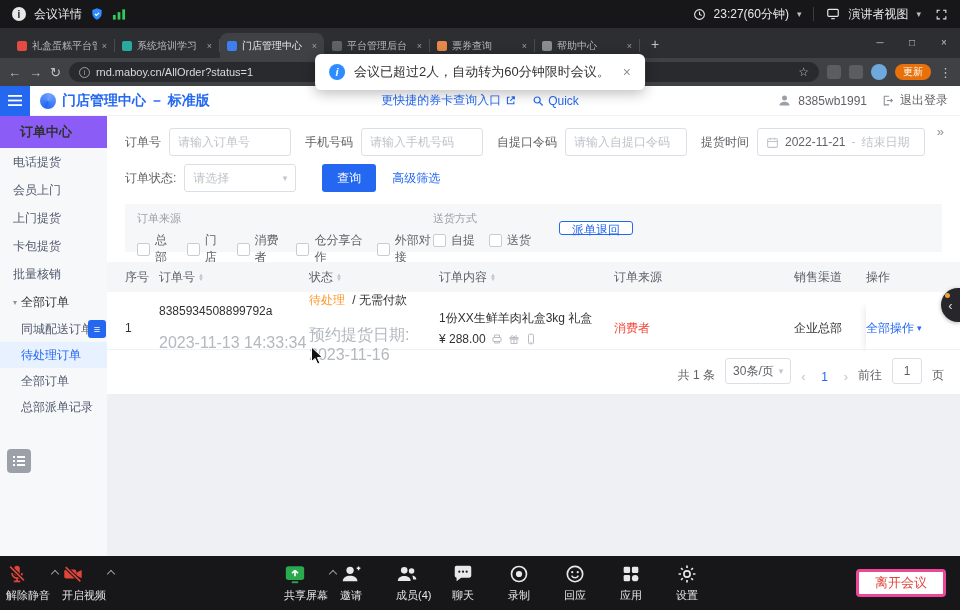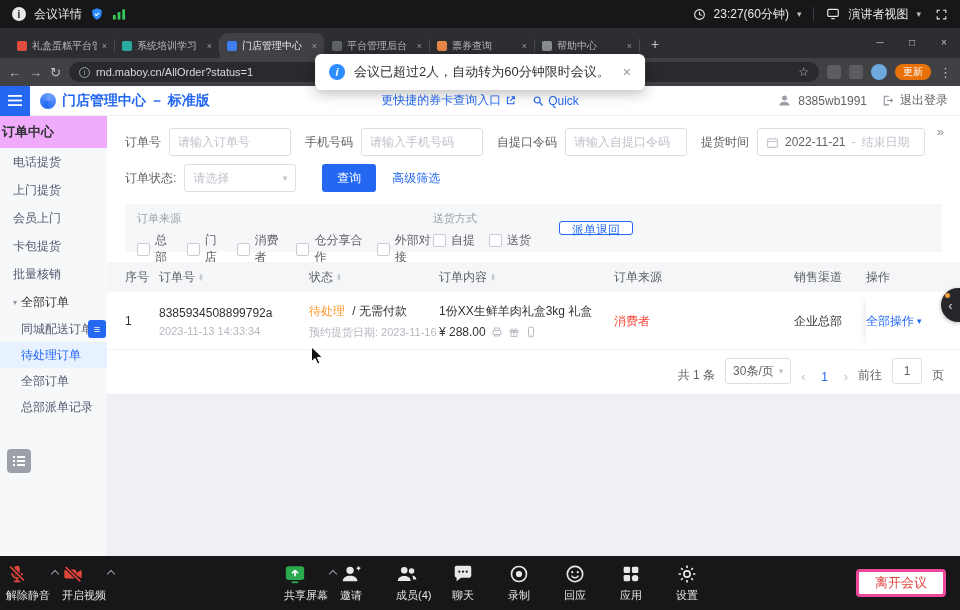--- a/index.html
+++ b/index.html
@@ -41,21 +41,21 @@
 .burger{width:30px;height:30px;background:#2468f2;display:flex;align-items:center;justify-content:center;flex:none;cursor:pointer}
 .brand{display:flex;align-items:center;gap:6px;margin-left:10px;color:#2468f2;font-size:14px;font-weight:700;white-space:nowrap}
 .brand-logo{width:16px;height:16px;border-radius:50%;background:conic-gradient(from 200deg,#2468f2,#6ea0ff,#2468f2)}
 .hdr-center{position:absolute;left:50%;transform:translateX(-50%);display:flex;align-items:center;gap:16px;font-size:12px;color:#2468f2;white-space:nowrap}
 .hc-item{display:flex;align-items:center;gap:4px;cursor:pointer}
 .hdr-right{margin-left:auto;display:flex;align-items:center;gap:6px;padding-right:12px;font-size:12px;color:#606266;white-space:nowrap}
 
 
 #app-body{display:flex;height:440px}
 #sidebar{width:107px;flex:none;background:#f7f8fa;position:relative;font-size:12px;color:#515a6e}
-.sb-section{height:32px;display:flex;align-items:center;padding-left:2px;background:#f0abfc;color:#303133;font-weight:700;font-size:13px}
+.sb-section{height:32px;display:flex;align-items:center;padding-left:20px;background:#8b5cf6;color:#303133;font-weight:700;font-size:13px}
 .sb-item{height:28px;display:flex;align-items:center;padding-left:13px;cursor:pointer}
 .sb-group{height:28px;display:flex;align-items:center;gap:4px;padding-left:13px;color:#303133;cursor:pointer}
 .sb-caret{font-size:8px;color:#909399}
 .sb-sub{height:26px;display:flex;align-items:center;padding-left:21px;cursor:pointer}
 .sb-sub.active{color:#2468f2;background:#e8f1ff}
 .sb-float{position:absolute;right:1px;top:204px;width:18px;height:18px;border-radius:3px;background:#2468f2;color:#fff;display:flex;align-items:center;justify-content:center;font-size:11px;cursor:pointer}
 #main{flex:1;position:relative;background:#eef0f3;overflow:hidden}
 .panel{position:absolute;left:0;top:0;right:0;height:278px;background:#fff}
 .collapse-btn{position:absolute;right:16px;top:8px;color:#909399;font-size:13px;cursor:pointer}
 
@@ -82,21 +82,21 @@
 .cb-item{display:flex;align-items:center;gap:5px;font-size:12px;color:#606266;cursor:pointer}
 .cb-box{width:13px;height:13px;border:1px solid #c8ccd4;border-radius:2px;background:#fff;flex:none}
 .btn-outline{height:14px;padding:0 12px;border:1px solid #2468f2;color:#2468f2;background:#fff;border-radius:3px;font-size:12px;margin-left:28px;margin-top:10px;cursor:pointer}
 
 
 .tgrid{display:grid;grid-template-columns:34px 150px 130px 175px 180px 72px 1fr;align-items:center}
 .thead{position:absolute;left:0;right:0;top:146px;height:30px;background:#f5f6f8;font-size:12px;color:#5a5e66;padding-left:18px}
 .th{display:flex;align-items:center;gap:3px}
 .sort{display:inline-flex;flex-direction:column;line-height:4px;font-size:6px;color:#c0c4cc}
 .trow{position:absolute;left:0;right:0;top:176px;height:58px;background:#fff;border-bottom:1px solid #f0f1f3;padding-left:18px;font-size:12px;color:#303133}
-.cell-sub{font-size:11px;color:#b4b8bf;margin-top:5px}
+.cell-sub{font-size:16px;color:#b4b8bf;margin-top:16px}
 .status-hot{color:#ff9a2e}
 .pay-txt{margin-left:4px}
 .src-red{color:#f5483b}
 .price-line{display:flex;align-items:center;gap:5px;margin-top:5px}
 .action-cell{color:#2468f2;display:flex;align-items:center;gap:3px;height:58px;box-shadow:-8px 0 8px -8px rgba(0,0,0,.12);cursor:pointer}
 
 .pager{position:absolute;right:16px;top:242px;display:flex;align-items:flex-end;gap:10px;font-size:12px;color:#606266}
 .psize{height:26px;border:1px solid #dcdfe6;border-radius:3px;display:flex;align-items:center;gap:5px;padding:0 7px;cursor:pointer}
 .pnav{color:#c0c4cc;font-size:13px;cursor:pointer}
 .pcur{color:#2468f2;min-width:18px;text-align:center;cursor:pointer}
@@ -272,22 +272,22 @@
         </span>
       <span>退出登录</span>
     </div>
   </div>
 
   <div id="app-body">
 
     <div id="sidebar">
       <div class="sb-section">订单中心</div>
       <div class="sb-item">电话提货</div>
+      <div class="sb-item">会员上门</div>
       <div class="sb-item">上门提货</div>
-      <div class="sb-item">会员上门</div>
       <div class="sb-item">卡包提货</div>
       <div class="sb-item">批量核销</div>
       <div class="sb-group">
         <span class="sb-caret">▾</span>
         <span>全部订单</span>
       </div>
       <div class="sb-sub">同城配送订单</div>
       <div class="sb-sub active">待处理订单</div>
       <div class="sb-sub">全部订单</div>
       <div class="sb-sub">总部派单记录</div>

